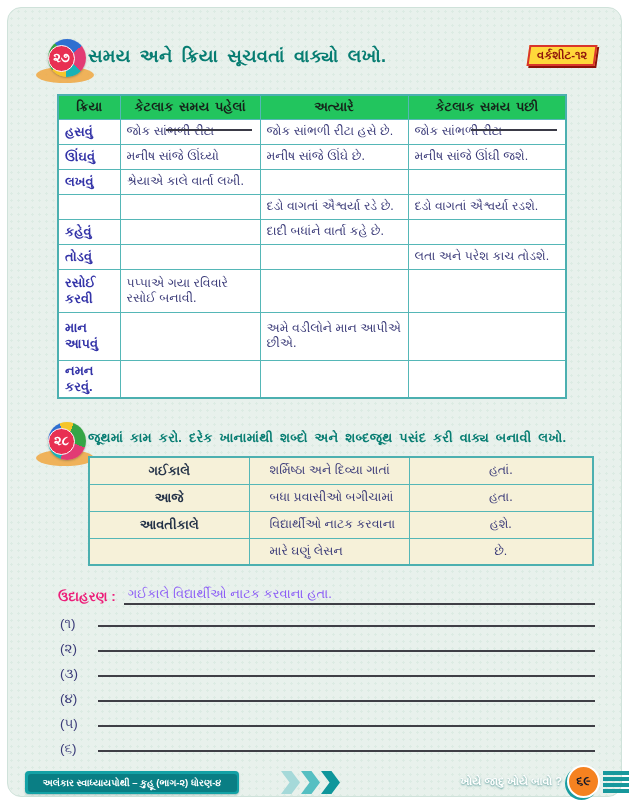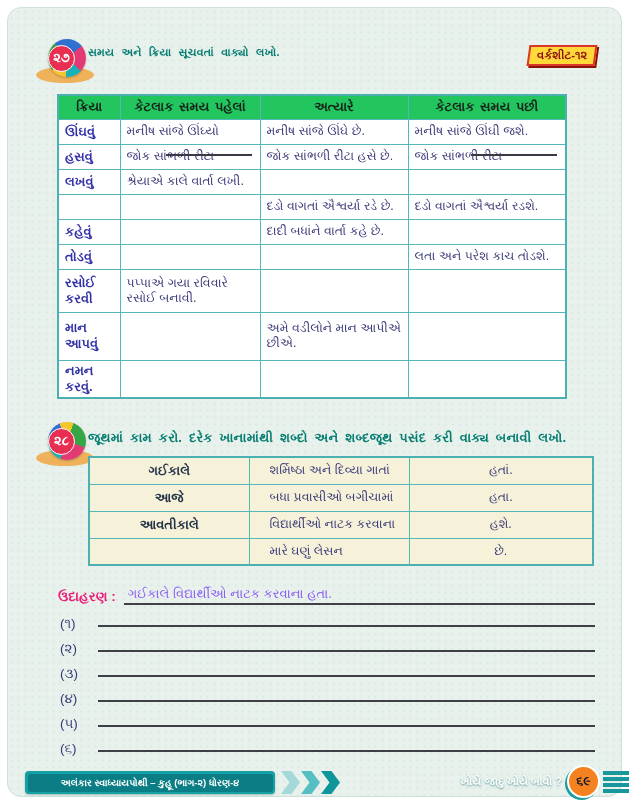--- a/index.html
+++ b/index.html
@@ -35,21 +35,21 @@
     box-shadow: 0 1px 2px rgba(60,60,60,.35);
   }
   .medallion .inner {
     width: 27px; height: 27px; border-radius: 50%;
     background: #e82f52; border: 1px solid #ffffff;
     color: #ffffff; font-weight: bold; font-size: 13px;
     display: flex; align-items: center; justify-content: center;
   }
 
   .sec-title {
-    position: absolute; color: #077d72; font-weight: bold; font-size: 11px;
+    position: absolute; color: #077d72; font-weight: bold; font-size: 18px;
     word-spacing: 4px; letter-spacing: .2px;
   }
   .sec-title.small { font-size: 13px; word-spacing: 3px; }
 
   .worksheet-badge {
     position: absolute; left: 528px; top: 45px;
     background: #ffd83a; border: 2px solid #d9352b;
     box-shadow: 2px 2px 0 #8c1208;
     padding: 2px 7px; transform: skewX(-8deg);
     color: #8f150c; font-weight: bold; font-size: 11.5px; white-space: nowrap;
@@ -85,21 +85,21 @@
   .ex-line {
     flex: 1; margin-left: 8px; border-bottom: 2px solid #3f3f46;
     color: #8b5cf6; font-size: 13px; padding: 0 2px 1px 4px; white-space: nowrap;
   }
   .answer-row { position: absolute; left: 60px; width: 535px; height: 22px; display: flex; align-items: flex-end; }
   .answer-label { color: #3a3a78; font-size: 13.5px; width: 30px; white-space: nowrap; }
   .answer-line { flex: 1; border-bottom: 2px solid #3f3f46; margin: 0 0 5px 8px; }
 
   
   .f-banner {
-    position: absolute; left: 25px; top: 771px; width: 250px; height: 23px;
+    position: absolute; left: 25px; top: 771px; width: 214px; height: 23px;
     background: #13a1a5; border-radius: 4px; padding: 2.5px;
     box-shadow: 0 1px 2px rgba(0,80,80,.3);
   }
   .f-banner-inner {
     background: #0a7e84; height: 100%; border-radius: 3px;
     display: flex; align-items: center; justify-content: center;
     color: #ffffff; font-weight: bold; font-size: 9.5px; white-space: nowrap; overflow: hidden;
   }
   .chevrons { position: absolute; left: 281px; top: 771px; height: 23px; display: flex; align-items: center; }
   .chev {
@@ -150,30 +150,30 @@
     <thead>
       <tr>
         <th>ક્રિયા</th>
         <th>કેટલાક સમય પહેલાં</th>
         <th>અત્યારે</th>
         <th>કેટલાક સમય પછી</th>
       </tr>
     </thead>
     <tbody>
       <tr class="rs">
+        <td class="verb">હસવું</td>
+        <td><span>જોક સાંભળી રીટા</span><span class="fill-line"></span></td>
+        <td>જોક સાંભળી રીટા હસે છે.</td>
+        <td><span>જોક સાંભળી રીટા</span><span class="fill-line"></span></td>
+      </tr>
+      <tr class="rs">
         <td class="verb">ઊંઘવું</td>
         <td>મનીષ સાંજે ઊંઘ્યો</td>
         <td>મનીષ સાંજે ઊંઘે છે.</td>
         <td>મનીષ સાંજે ઊંઘી જશે.</td>
-      </tr>
-      <tr class="rs">
-        <td class="verb">હસવું</td>
-        <td><span>જોક સાંભળી રીટા</span><span class="fill-line"></span></td>
-        <td>જોક સાંભળી રીટા હસે છે.</td>
-        <td><span>જોક સાંભળી રીટા</span><span class="fill-line"></span></td>
       </tr>
       <tr class="rs">
         <td class="verb">લખવું</td>
         <td>શ્રેયાએ કાલે વાર્તા લખી.</td>
         <td></td>
         <td></td>
       </tr>
       <tr class="rs">
         <td class="verb"></td>
         <td></td>

